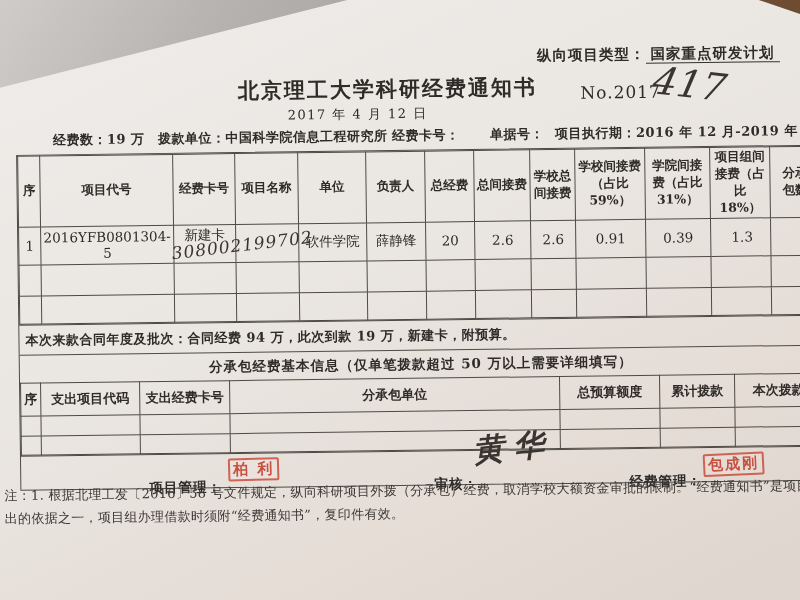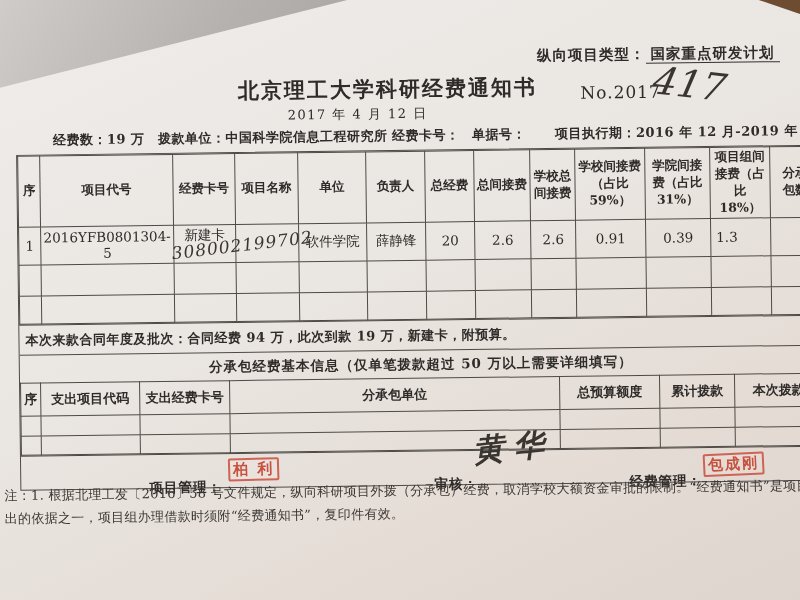--- a/index.html
+++ b/index.html
@@ -33,21 +33,21 @@
   
   .doc-table{position:absolute;top:150px;left:18px;width:804px;border:1px solid #4e4a46;}
   table{border-collapse:collapse;table-layout:fixed;width:802px;}
   td{border:1px solid #4e4a46;text-align:center;font-size:12.5px;padding:1px 2px;overflow:hidden;}
   .hrow td{font-weight:bold;line-height:1.35;}
   .t1 .hrow td{height:60px;}
   .t1 .r1 td{height:38px;font-size:13.5px;}
   .t1 .r2 td{height:31px;}
   .t1 .r3 td{height:28px;}
   .vtop{vertical-align:top;font-size:11.5px;font-weight:normal;}
-  .num-left{text-align:left;padding-left:5px;}
+  .num-left{text-align:center;padding-left:5px;}
   .prewrap{white-space:pre-line;}
   .batch-row{border-top:1px solid #4e4a46;height:30px;line-height:29px;font-size:13px;
              font-weight:bold;padding-left:6px;letter-spacing:0.5px;white-space:nowrap;}
   .section-row{border-top:1px solid #4e4a46;height:28px;line-height:27px;text-align:center;
              font-size:13.5px;font-weight:bold;letter-spacing:1px;}
   .t2 .hrow td{height:33px;font-size:13px;}
   .t2 .r1 td{height:20px;}
   .t2 .r2 td{height:19px;}
   .sign-row{position:relative;border-top:1px solid #4e4a46;height:34px;
             font-size:13.5px;font-weight:bold;overflow:visible;}
@@ -78,21 +78,21 @@
 
     <div class="title">北京理工大学科研经费通知书</div>
     <div class="docno">No.2017</div>
     <div class="no-hand hand">417</div>
     <div class="date">2017 年 4 月 12 日</div>
 
     <div class="info">
       <span class="item" style="left:55px"><span>经费数：</span><span>19 万</span></span>
       <span class="item" style="left:160px"><span>拨款单位：</span><span>中国科学院信息工程研究所</span></span>
       <span class="item" style="left:394px">经费卡号：</span>
-      <span class="item" style="left:474px">单据号：</span>
+      <span class="item" style="left:492px">单据号：</span>
       <span class="item" style="left:557px"><span>项目执行期：</span><span>2016 年 12 月-2019 年 12 月</span></span>
     </div>
 
     <div class="doc-table">
       <table class="t1">
         <colgroup>
           <col style="width:22px">
             <col style="width:133px">
             <col style="width:62px">
             <col style="width:63px">

